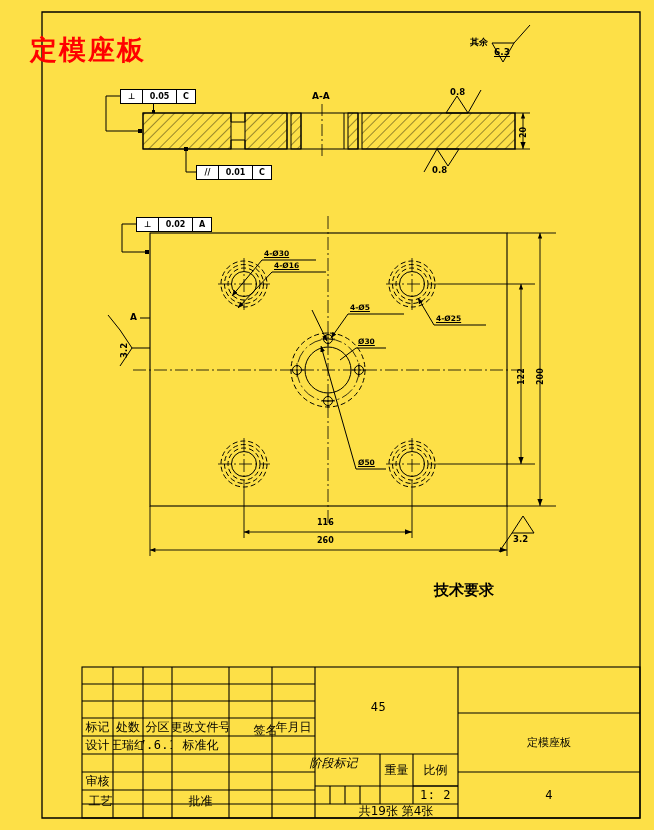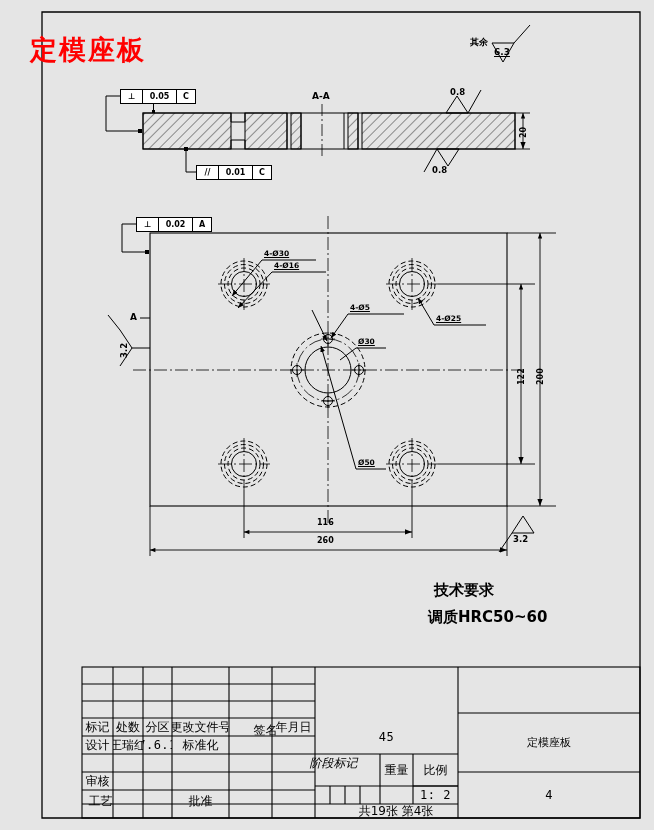--- a/index.html
+++ b/index.html
@@ -7,21 +7,21 @@
     padding: 0;
     background: #ffffff;
   }
   body {
     font-family: "Liberation Sans", sans-serif;
   }
   #sheet {
     position: relative;
     width: 654px;
     height: 830px;
-    background: #e5e5e5;
+    background: #fde047;
     overflow: hidden;
   }
   #sheet svg {
     position: absolute;
     top: 0;
     left: 0;
   }
   .ttl {
     position: absolute;
     color: #ff0000;
@@ -397,42 +397,41 @@
   <div class="lbl" style="left:358px; top:338px; text-decoration:underline;">Ø30</div>
   <div class="lbl" style="left:436px; top:315px; text-decoration:underline;">4-Ø25</div>
   <div class="lbl" style="left:358px; top:459px; text-decoration:underline;">Ø50</div>
 
   <div class="dim" style="left:317px; top:519px;">116</div>
   <div class="dim" style="left:317px; top:537px;">260</div>
   <div class="dimv" style="left:518px; top:385px;">122</div>
   <div class="dimv" style="left:537px; top:385px;">200</div>
 
   <div class="tech" style="left:434px; top:581px;">技术要求</div>
-  <div class="tech" style="left:428px; top:608px;">调质HRC50~60</div>
 
   <div class="tb-cell" style="left:82px; top:718px; width:31px; height:18px;">标记</div>
   <div class="tb-cell" style="left:113px; top:718px; width:30px; height:18px;">处数</div>
   <div class="tb-cell" style="left:143px; top:718px; width:29px; height:18px;">分区</div>
   <div class="tb-cell" style="left:172px; top:718px; width:57px; height:18px;">更改文件号</div>
   <div class="tb-cell" style="left:229px; top:718px; width:43px; height:24px;margin-left:15px;">签名</div>
   <div class="tb-cell" style="left:272px; top:718px; width:43px; height:18px;">年月日</div>
 
   <div class="tb-cell" style="left:82px; top:736px; width:31px; height:18px;">设计</div>
   <div class="tb-cell" style="left:113px; top:736px; width:30px; height:18px;">王瑞红</div>
   <div class="tb-cell mono" style="left:143px; top:736px; width:29px; height:18px;">07.6.15</div>
   <div class="tb-cell" style="left:172px; top:736px; width:57px; height:18px;">标准化</div>
 
   <div class="tb-cell" style="left:82px; top:754px; width:31px; height:18px;"></div>
 
   <div class="tb-cell" style="left:82px; top:772px; width:31px; height:18px;">审核</div>
 
   <div class="tb-cell" style="left:82px; top:790px; width:31px; height:22px;padding-left:6px;">工艺</div>
   <div class="tb-cell" style="left:172px; top:790px; width:57px; height:22px;">批准</div>
 
-  <div class="tb-cell big mono" style="left:315px; top:693px; width:127px; height:87px;margin-left:8px;">45</div>
+  <div class="tb-cell big mono" style="left:315px; top:663px; width:127px; height:87px;">45</div>
 
   <div class="tb-cell" style="left:301px; top:754px; width:65px; height:18px;font-style:italic;">阶段标记</div>
   <div class="tb-cell" style="left:380px; top:754px; width:33px; height:32px;">重量</div>
   <div class="tb-cell" style="left:413px; top:754px; width:45px; height:32px;">比例</div>
   <div class="tb-cell mono" style="left:413px; top:786px; width:45px; height:18px;">1: 2</div>
   <div class="tb-cell" style="left:315px; top:804px; width:162px; height:14px;">共19张 第4张</div>
 
   <div class="tb-cell" style="left:458px; top:713px; width:182px; height:59px; font-size:11px;">定模座板</div>
   <div class="tb-cell big mono" style="left:458px; top:772px; width:182px; height:46px;">4</div>
 

